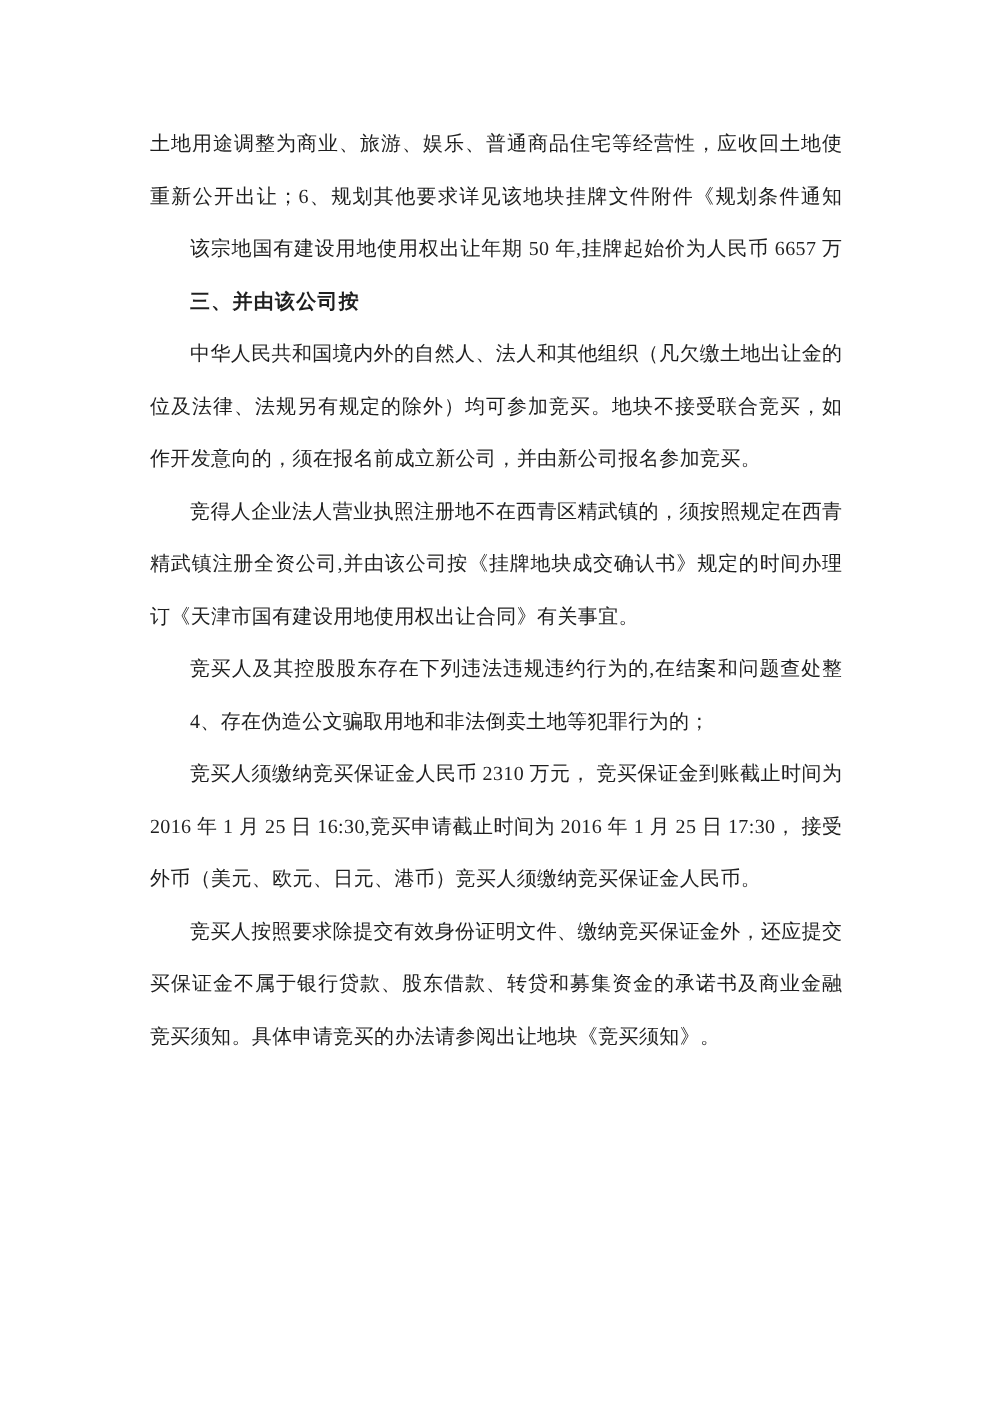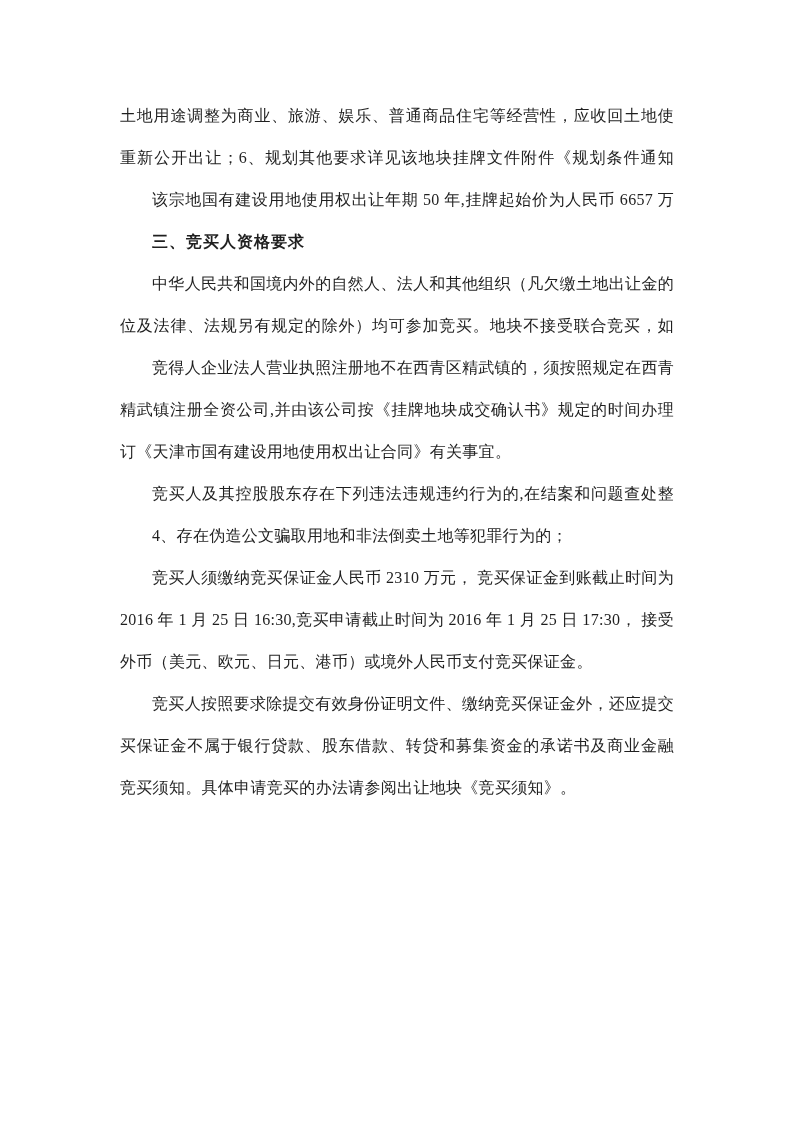--- a/index.html
+++ b/index.html
@@ -53,40 +53,41 @@
 
 <div class="page" id="doc">
     <div class="para body">
       <div class="line first">土地用途调整为商业、旅游、娱乐、普通商品住宅等经营性，应收回土地使用权，</div>
       <div class="line last">重新公开出让；6、规划其他要求详见该地块挂牌文件附件《规划条件通知书》。</div>
     </div>
     <div class="para body indent">
       <div class="line first last">该宗地国有建设用地使用权出让年期 50 年,挂牌起始价为人民币 6657 万元。</div>
     </div>
     <div class="para heading indent">
-      <div class="line first last">三、竞买人资格要求</div>
+      <div class="line first last">三、并由该公司按</div>
     </div>
     <div class="para body indent">
       <div class="line first">中华人民共和国境内外的自然人、法人和其他组织（凡欠缴土地出让金的单</div>
       <div class="line">位及法律、法规另有规定的除外）均可参加竞买。地块不接受联合竞买，如有合</div>
+      <div class="line last">作开发意向的，须在报名前成立新公司，并由新公司报名参加竞买。</div>
     </div>
     <div class="para body indent">
       <div class="line first">竞得人企业法人营业执照注册地不在西青区精武镇的，须按照规定在西青区</div>
       <div class="line">精武镇注册全资公司,并由该公司按《挂牌地块成交确认书》规定的时间办理签</div>
       <div class="line last">订《天津市国有建设用地使用权出让合同》有关事宜。</div>
     </div>
     <div class="para body indent">
       <div class="line first">竞买人及其控股股东存在下列违法违规违约行为的,在结案和问题查处整改</div>
     </div>
     <div class="para body indent">
       <div class="line first last">4、存在伪造公文骗取用地和非法倒卖土地等犯罪行为的；</div>
     </div>
     <div class="para body indent">
       <div class="line first">竞买人须缴纳竞买保证金人民币 2310 万元， 竞买保证金到账截止时间为</div>
       <div class="line">2016 年 1 月 25 日 16:30,竞买申请截止时间为 2016 年 1 月 25 日 17:30， 接受等额</div>
-      <div class="line last">外币（美元、欧元、日元、港币）或境外人民币支付竞买保证金。</div>
+      <div class="line last">外币（美元、欧元、日元、港币）竞买人须缴纳竞买保证金人民币。</div>
     </div>
     <div class="para body indent">
       <div class="line first">竞买人按照要求除提交有效身份证明文件、缴纳竞买保证金外，还应提交竞</div>
       <div class="line">买保证金不属于银行贷款、股东借款、转贷和募集资金的承诺书及商业金融机构</div>
       <div class="line last">竞买须知。具体申请竞买的办法请参阅出让地块《竞买须知》。</div>
     </div>
   </div>
 
 </body></html>

